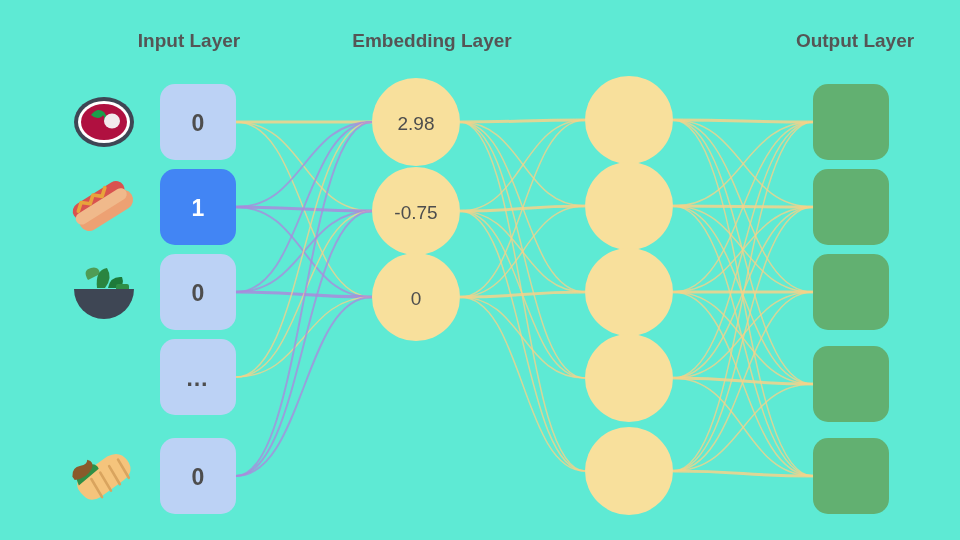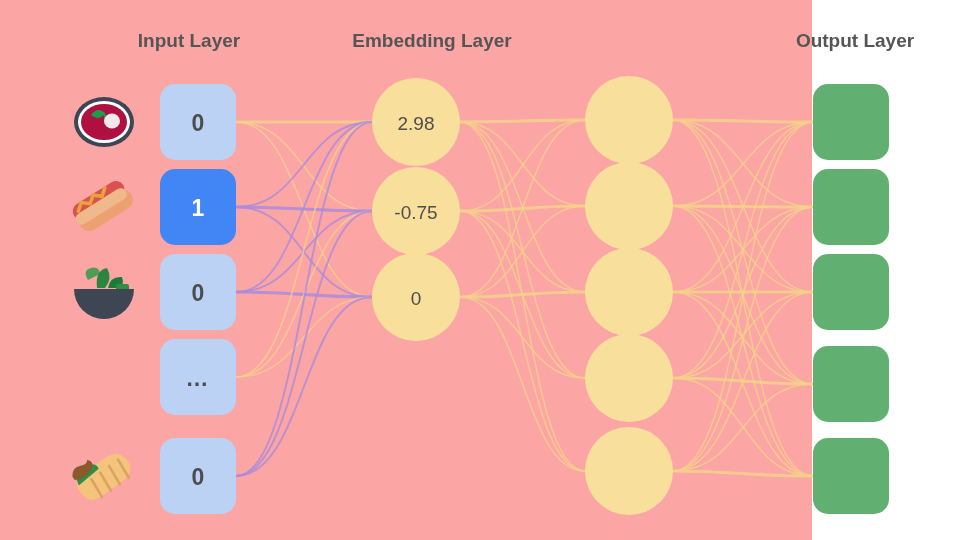--- a/index.html
+++ b/index.html
@@ -9,23 +9,23 @@
   }
   body {
     width: 960px;
     height: 540px;
     font-family: "Liberation Sans", sans-serif;
     overflow: hidden;
     position: relative;
   }
   #stage {
     position: relative;
-    width: 812px;
+    width: 960px;
     height: 540px;
-    background: #fca5a5;
+    background: #5eead4;
   }
   #net {
     position: absolute;
     left: 0;
     top: 0;
     width: 960px;
     height: 540px;
   }
   .layer-title {
     font-size: 19px;

